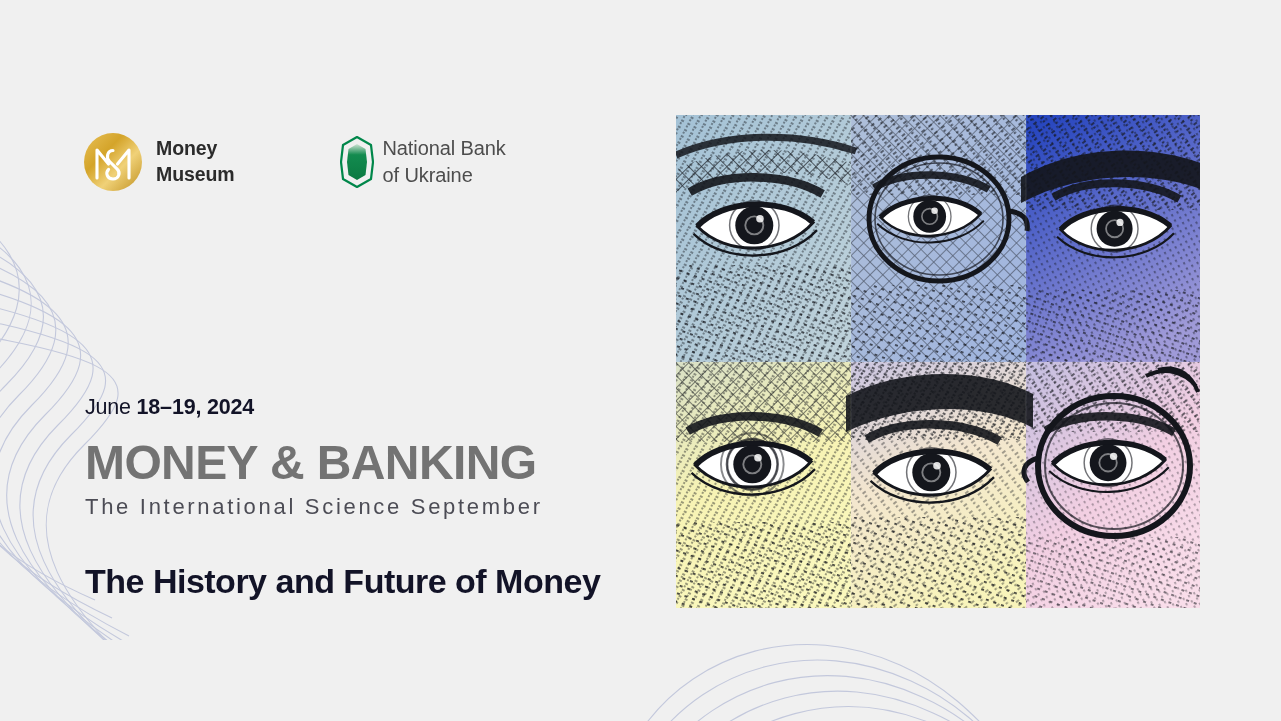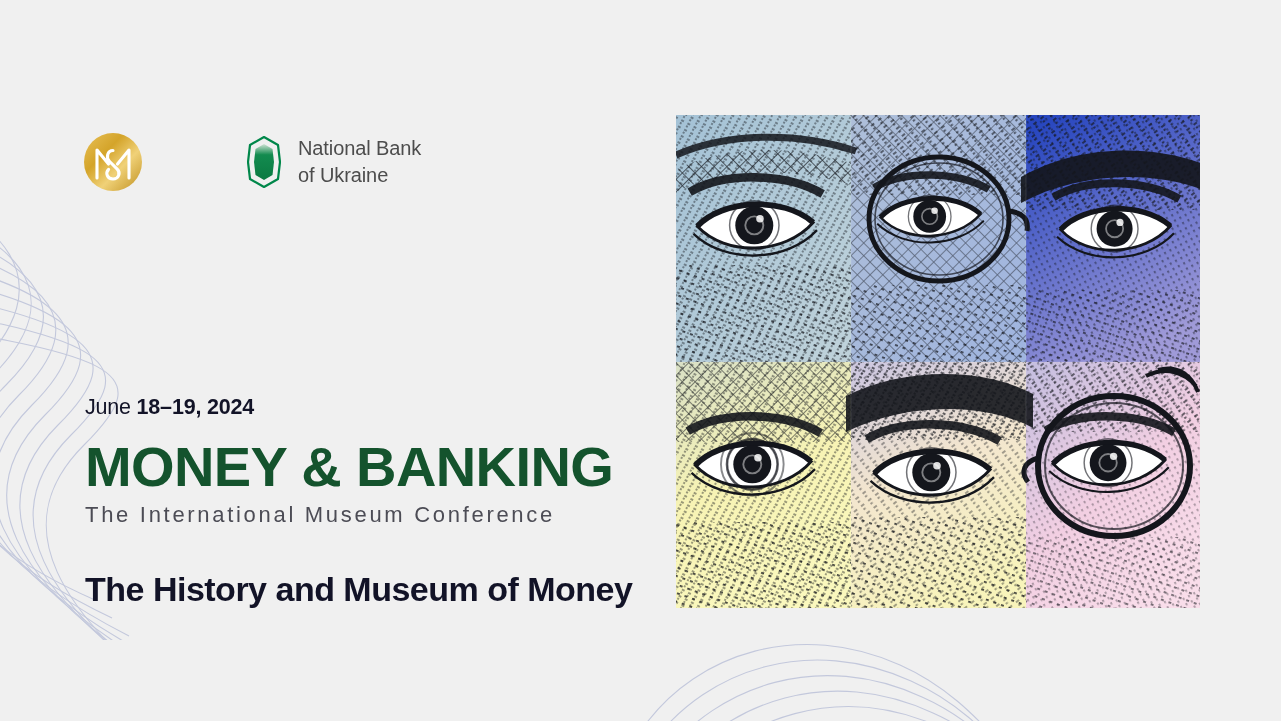--- a/index.html
+++ b/index.html
@@ -61,21 +61,21 @@
     margin-left: 105px;
     display: flex;
     align-items: center;
   }
   #nbu-mark {
     width: 34px;
     height: 52px;
     flex: none;
   }
   #nbu-text {
-    margin-left: 17px;
+    margin-left: 9px;
     font-size: 20px;
     line-height: 1.33;
     color: #4d4d4d;
     letter-spacing: -0.1px;
     white-space: pre-line;
   }
 
   
   #text-block {
     position: absolute;
@@ -86,23 +86,23 @@
   #event-date {
     font-size: 21.5px;
     color: #121327;
     letter-spacing: -0.2px;
     margin: 0 0 18px 0;
     line-height: 1.1;
   }
   #event-date .date-strong { font-weight: bold; }
 
   #main-title {
-    font-size: 56px;
+    font-size: 48px;
     font-weight: bold;
-    color: #14532d;
+    color: #737373;
     letter-spacing: -0.6px;
     margin: 0;
     line-height: 1.04;
   }
   #subtitle {
     font-size: 22px;
     color: #4c4c55;
     letter-spacing: 2.7px;
     margin: 6px 0 0 0;
     line-height: 1.16;
@@ -173,20 +173,22 @@
             <stop offset="100%" stop-color="#bf8f1e"></stop>
           </linearGradient>
         </defs>
         <circle cx="29" cy="29" r="29" fill="url(#goldGrad)"></circle>
         <g stroke="#ffffff" stroke-width="3.1" fill="none" stroke-linecap="round" stroke-linejoin="round">
           <path d="M13 45 L13 17 L24.5 31"></path>
           <path d="M45 45 L45 17 L33.5 31"></path>
           <path d="M29 17.5 C 23.6 17.5, 21.5 24.5, 25.6 28.5 L 33.2 36.2 C 37 40, 34.6 46, 29 46 C 23.4 46, 21 40.2, 24.6 36.4"></path>
         </g>
       </svg>
+      <div id="mm-text">Money
+Museum</div>
     </div>
 
     <div id="nbu-block" class="logo-block">
       <svg id="nbu-mark" viewBox="0 0 34 52" aria-hidden="true">
         <defs>
           <linearGradient id="nbuGrad" x1="0" y1="0" x2="0" y2="1">
             <stop offset="0%" stop-color="#cfe3d4"></stop>
             <stop offset="30%" stop-color="#138b4f"></stop>
             <stop offset="100%" stop-color="#0b7a42"></stop>
           </linearGradient>
@@ -197,22 +199,22 @@
       <div id="nbu-text">National Bank
 of Ukraine</div>
     </div>
 
   </div>
 
   <div id="text-block">
     <p id="event-date"><span>June </span><span class="date-strong">18–19, 2024</span></p>
 
     <h1 id="main-title">MONEY &amp; BANKING</h1>
-    <h2 id="subtitle">The International Museum Conference</h2>
-    <h3 id="tagline">The History and Museum of Money</h3>
+    <h2 id="subtitle">The International Science September</h2>
+    <h3 id="tagline">The History and Future of Money</h3>
   </div>
 
   <div id="artwork">
     <svg viewBox="0 0 524 493" preserveAspectRatio="none" aria-hidden="true">
       <defs>
 
         <linearGradient id="t00" x1="0" y1="0" x2="1" y2="1">
           <stop offset="0%" stop-color="#a4c2d6"></stop>
             <stop offset="100%" stop-color="#bfd2da"></stop>
         </linearGradient>

